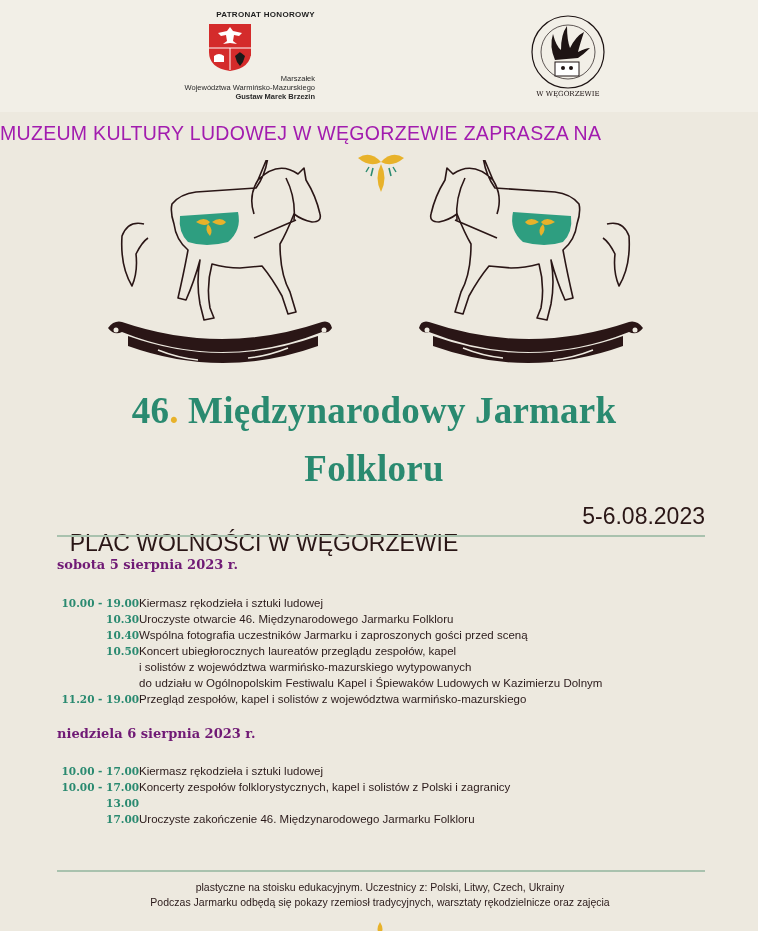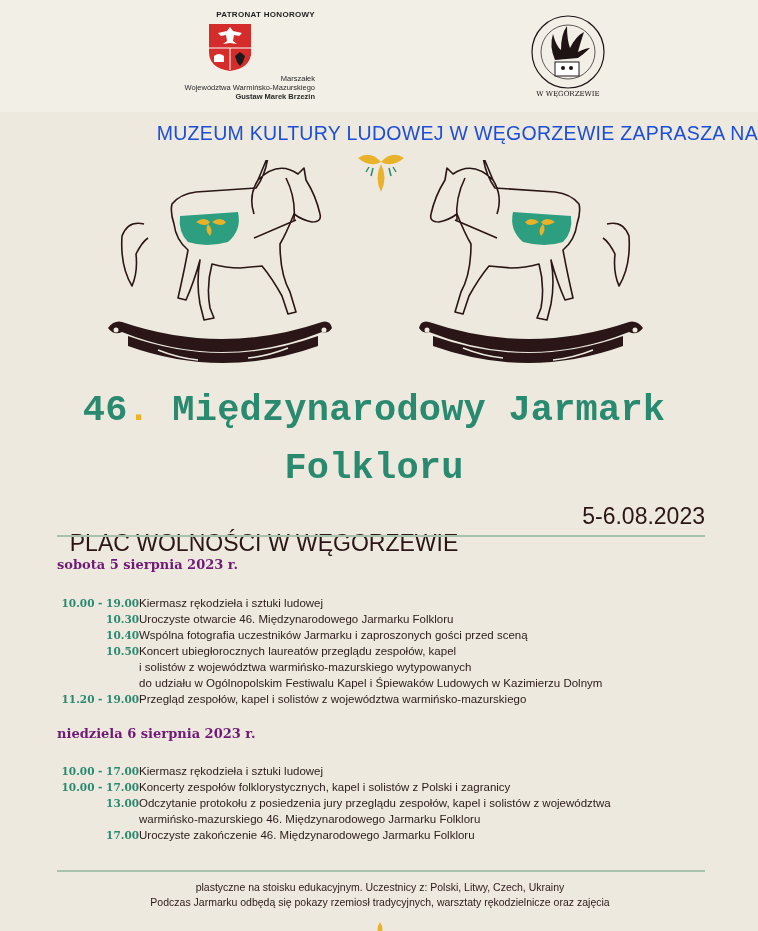--- a/index.html
+++ b/index.html
@@ -10,29 +10,29 @@
     color:#2a1a1a;
   }
   .top-band { position:absolute; left:0; top:0; width:758px; height:112px; background:#f2efe7; }
   .patron { position:absolute; left:145px; top:10px; width:170px; text-align:right; }
   .patron-title { font-family:"Liberation Sans", sans-serif; font-weight:bold; font-size:8px; letter-spacing:0.3px; color:#1e1e1e; }
   .coat { width:46px; height:50px; margin:3px auto 2px auto; display:block; }
   .patron-line { font-family:"Liberation Sans", sans-serif; font-size:7.5px; line-height:9px; color:#2a2a2a; }
   .patron-name { font-weight:bold; }
   .museum-logo { position:absolute; left:525px; top:12px; width:86px; height:86px; }
 
-  .invite { position:absolute; left:0; top:122px; width:758px; text-align:right;
-    font-family:"Liberation Sans", sans-serif; font-size:19.5px; color:#1d4ed8; letter-spacing:0.3px; }
+  .invite { position:absolute; left:0; top:122px; width:758px; text-align:left;
+    font-family:"Liberation Sans", sans-serif; font-size:19.5px; color:#a21caf; letter-spacing:0.3px; }
   .ornament { position:absolute; left:356px; top:150px; width:50px; height:45px; }
   .horse { position:absolute; top:160px; width:225px; height:215px; }
   .horse.left { left:108px; }
   .horse.right { left:418px; transform:scaleX(-1); }
 
   .title { position:absolute; left:0; width:748px; text-align:center;
-    font-family:Liberation Mono, monospace; font-weight:bold; color:#2a8a70; font-size:37px; letter-spacing:0.2px; }
+    font-family:Liberation Serif, serif; font-weight:bold; color:#2a8a70; font-size:37px; letter-spacing:0.2px; }
   .title.l1 { top:389px; }
   .title.l2 { top:447px; }
   .dot { color:#e8b22a; }
   .place { position:absolute; left:57px; top:503px; width:650px;
     font-family:"Liberation Sans", sans-serif; font-size:23px; color:#2a1616; white-space:pre; }
   .place .date { position:absolute; right:2px; top:0; }
   .rule { position:absolute; left:57px; width:648px; height:2px; background:#a9c2ae; }
 
   .day { position:absolute; left:57px; font-family:"DejaVu Serif", serif; font-weight:bold; font-size:13px; color:#701a75; }
   .sched { position:absolute; left:57px; width:650px; }
@@ -159,22 +159,20 @@
   <div class="row">
     <span class="time">10.00 - 17.00</span>
     <span class="desc">Kiermasz rękodzieła i sztuki ludowej</span>
   </div>
   <div class="row">
     <span class="time">10.00 - 17.00</span>
     <span class="desc">Koncerty zespołów folklorystycznych, kapel i solistów z Polski i zagranicy</span>
   </div>
   <div class="row">
     <span class="time">13.00</span>
-    <span class="desc">Odczytanie protokołu z posiedzenia jury przeglądu zespołów, kapel i solistów z  województwa
-warmińsko-mazurskiego 46. Międzynarodowego Jarmarku Folkloru</span>
   </div>
   <div class="row">
     <span class="time">17.00</span>
     <span class="desc">Uroczyste zakończenie 46. Międzynarodowego Jarmarku Folkloru</span>
   </div>
 </div>
 
 <div class="rule" style="top:870px;"></div>
 
 <div class="note">

